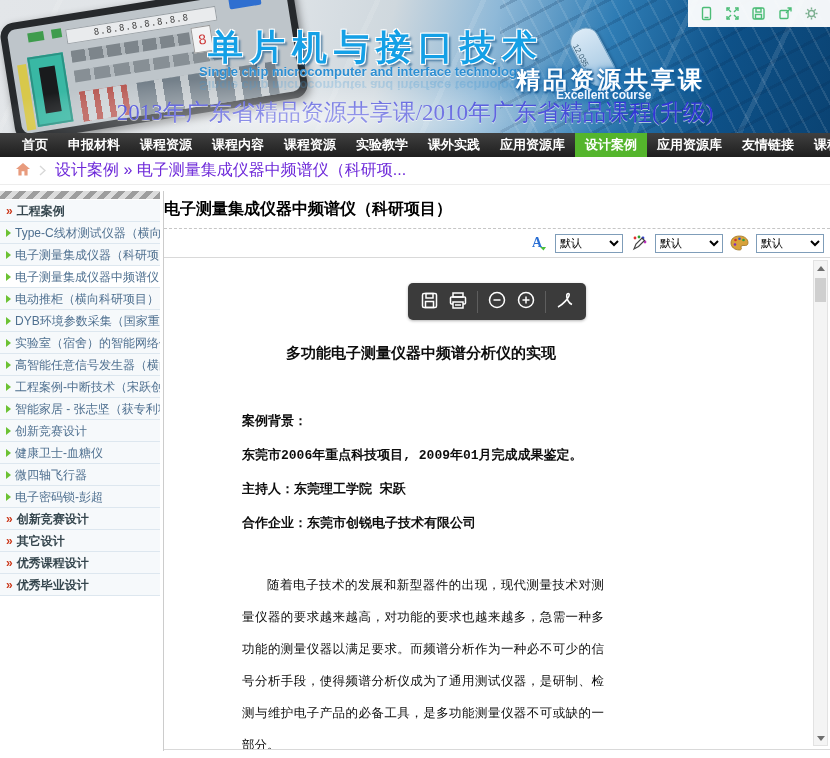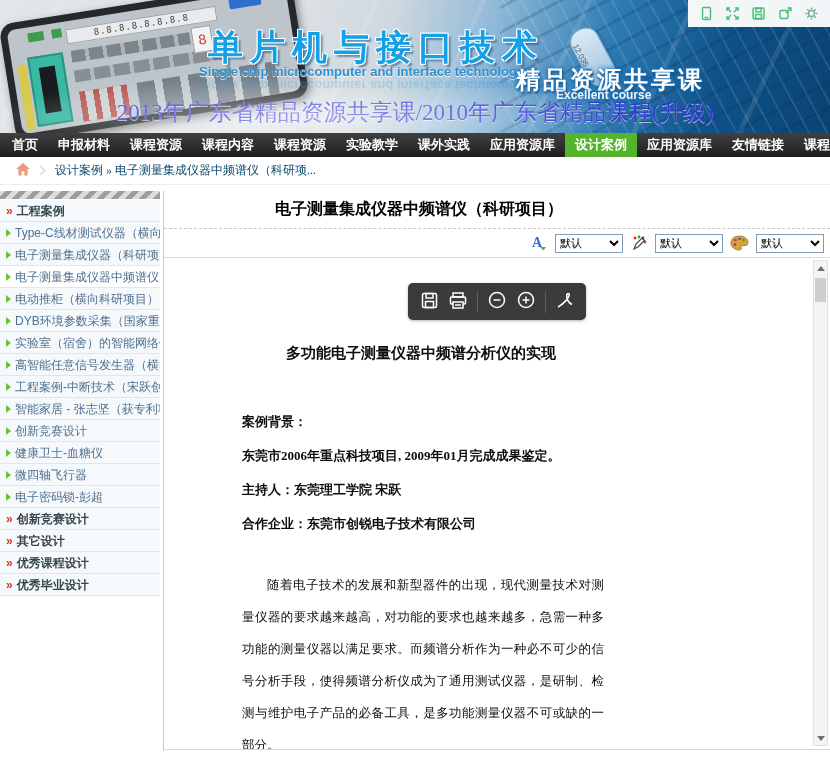--- a/index.html
+++ b/index.html
@@ -72,29 +72,29 @@
     font-family:"Liberation Serif", serif; font-size:23px; color:#3136d6;
     text-shadow:0 1px 0 rgba(255,255,255,.6); white-space:nowrap; }
 
   .banner-tools { position:absolute; top:0; right:0; width:142px; height:27px;
     background:rgba(255,255,255,.95); display:flex; align-items:center;
     justify-content:space-evenly; }
   .banner-tools svg { display:block; }
 
   
   .navbar { width:830px; height:24px; background:linear-gradient(#404040,#1e1e1e);
-    display:flex; align-items:stretch; padding-left:2px; }
+    display:flex; align-items:stretch; padding-left:12px; }
   .nav-item { color:#fff; font-size:13px; font-weight:bold; line-height:24px;
     padding:0 10px; white-space:nowrap; cursor:pointer; }
   .nav-item.active { background:#54b52c; }
 
   
   .breadcrumb { width:830px; height:28px; display:flex; align-items:center;
     padding-left:16px; gap:9px; border-bottom:1px solid #ededed; background:#fff; }
-  .crumb-text { font-size:12px; color:#0c4a6e;font-family:Liberation Serif, serif; }
+  .crumb-text { font-size:16px; color:#6d28d9; }
 
   
   .layout { display:flex; align-items:flex-start; padding-top:6px; }
 
   
   .sidebar { width:160px; flex:none; }
   .side-zigzag { height:8px; margin-bottom:1px;
     background:repeating-linear-gradient(-45deg,#9d9d9d 0 5px,#dcdcdc 5px 10px); }
   .side-list { list-style:none; background:#f6f9fb; }
   .side-list li { height:22px; line-height:22px; border-bottom:1px solid #dde7ef;
@@ -103,21 +103,21 @@
   .side-list li.section { color:#35464e; font-weight:bold; }
   .side-list li.item { color:#4f7090; }
   .side-list li.selected { background:#fff; }
   .marker-section { color:#cc3a1c; font-weight:bold; font-size:12px; flex:none; }
   .marker-item { width:0; height:0; border-left:5px solid #6cc233;
     border-top:4px solid transparent; border-bottom:4px solid transparent; flex:none; }
 
   
   .main { flex:1; margin-left:3px; border-left:1px solid #ccc; min-height:560px;
     background:#fff; }
-  .page-title { margin-top:8px; width:510px; text-align:center;
+  .page-title { margin-top:8px; width:510px; text-align:left;
     font-family:"Liberation Serif", serif; font-size:16px; font-weight:bold; color:#000; }
   .dotted-sep { border-bottom:1px dashed #c6c6c6; margin-top:8px; }
   .format-row { height:28px; display:flex; align-items:center; justify-content:flex-end;
     gap:7px; padding-right:6px; }
   .format-row select { width:68px; height:19px; font-size:11px;
     border:1px solid #7f9db9; background:#fff; }
   .format-row svg { display:block; }
 
   
   .viewer { position:relative; border-top:1px solid #d9d9d9; border-bottom:1px solid #d9d9d9;
@@ -138,21 +138,21 @@
   .tri-up { width:0; height:0; border-left:4px solid transparent;
     border-right:4px solid transparent; border-bottom:5px solid #6e6e6e; }
   .tri-down { width:0; height:0; border-left:4px solid transparent;
     border-right:4px solid transparent; border-top:5px solid #6e6e6e; }
   .vs-thumb { position:absolute; left:1px; top:17px; width:11px; height:24px;
     background:#cfcfcf; cursor:grab; }
 
   .doc { padding-top:86px; font-family:"Liberation Serif", serif; color:#0d0d0d; }
   .doc-heading { margin-left:78px; width:358px; text-align:center;
     font-size:15px; font-weight:bold; }
-  .doc-meta { margin:42px 0 0 78px; width:400px; }
+  .doc-meta { margin:42px 0 0 78px; width:400px;font-family:Liberation Mono, monospace; }
   .doc-meta p { font-size:13px; font-weight:bold; line-height:34px; white-space:nowrap; }
   .doc-para { margin:28px 0 0 78px; width:362px; font-size:12.5px; line-height:32px;
     text-indent:2em; text-align:justify; }
 </style>
 </head>
 <body>
 
 <div class="banner">
   <div class="circuit-overlay"></div>
   <div class="crystal">

